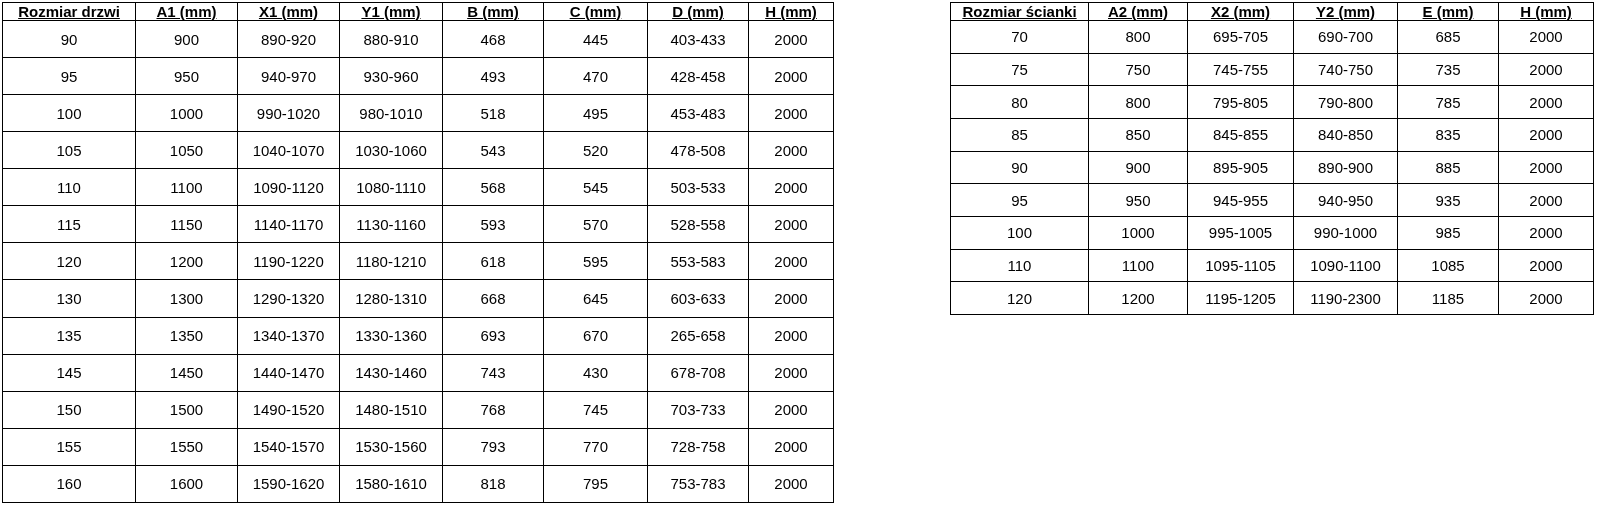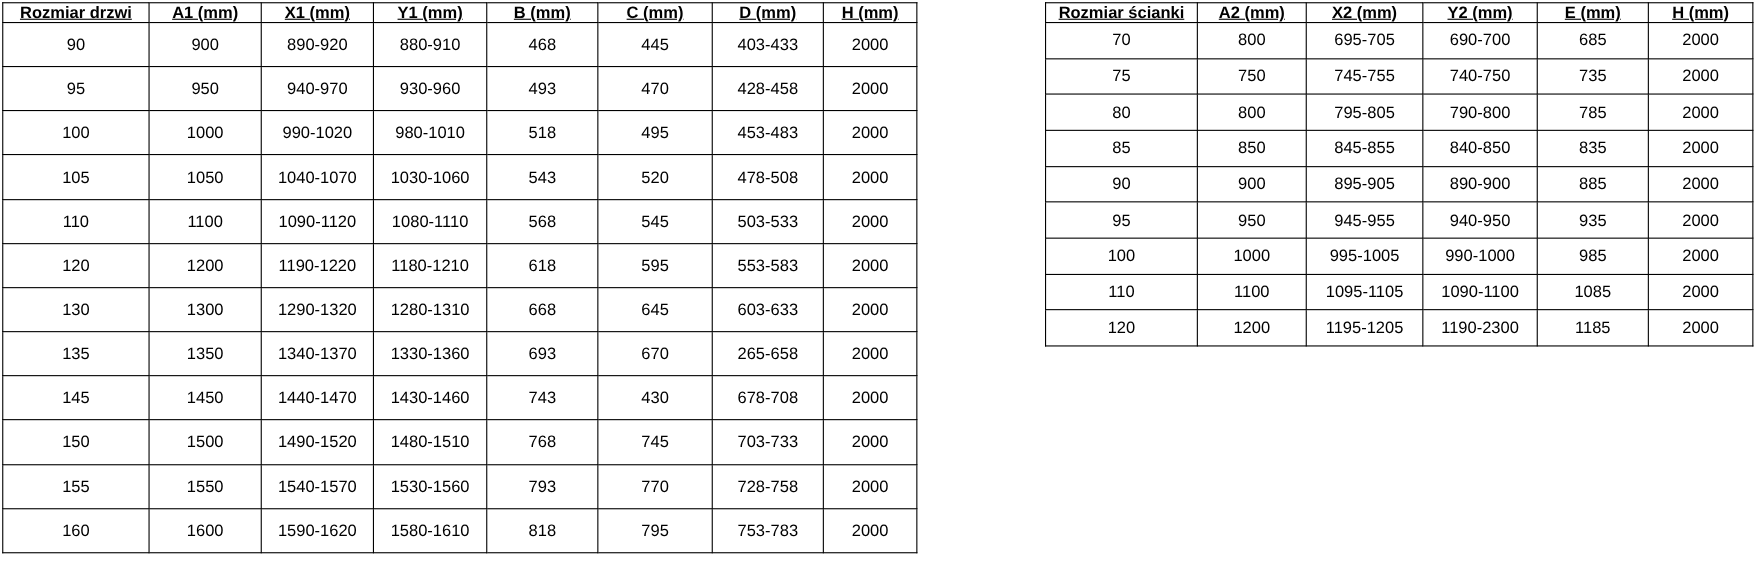--- a/index.html
+++ b/index.html
@@ -126,20 +126,30 @@
           <td>110</td>
           <td>1100</td>
           <td>1090-1120</td>
           <td>1080-1110</td>
           <td>568</td>
           <td>545</td>
           <td>503-533</td>
           <td>2000</td>
         </tr>
         <tr>
+          <td>115</td>
+          <td>1150</td>
+          <td>1140-1170</td>
+          <td>1130-1160</td>
+          <td>593</td>
+          <td>570</td>
+          <td>528-558</td>
+          <td>2000</td>
+        </tr>
+        <tr>
           <td>120</td>
           <td>1200</td>
           <td>1190-1220</td>
           <td>1180-1210</td>
           <td>618</td>
           <td>595</td>
           <td>553-583</td>
           <td>2000</td>
         </tr>
         <tr>

